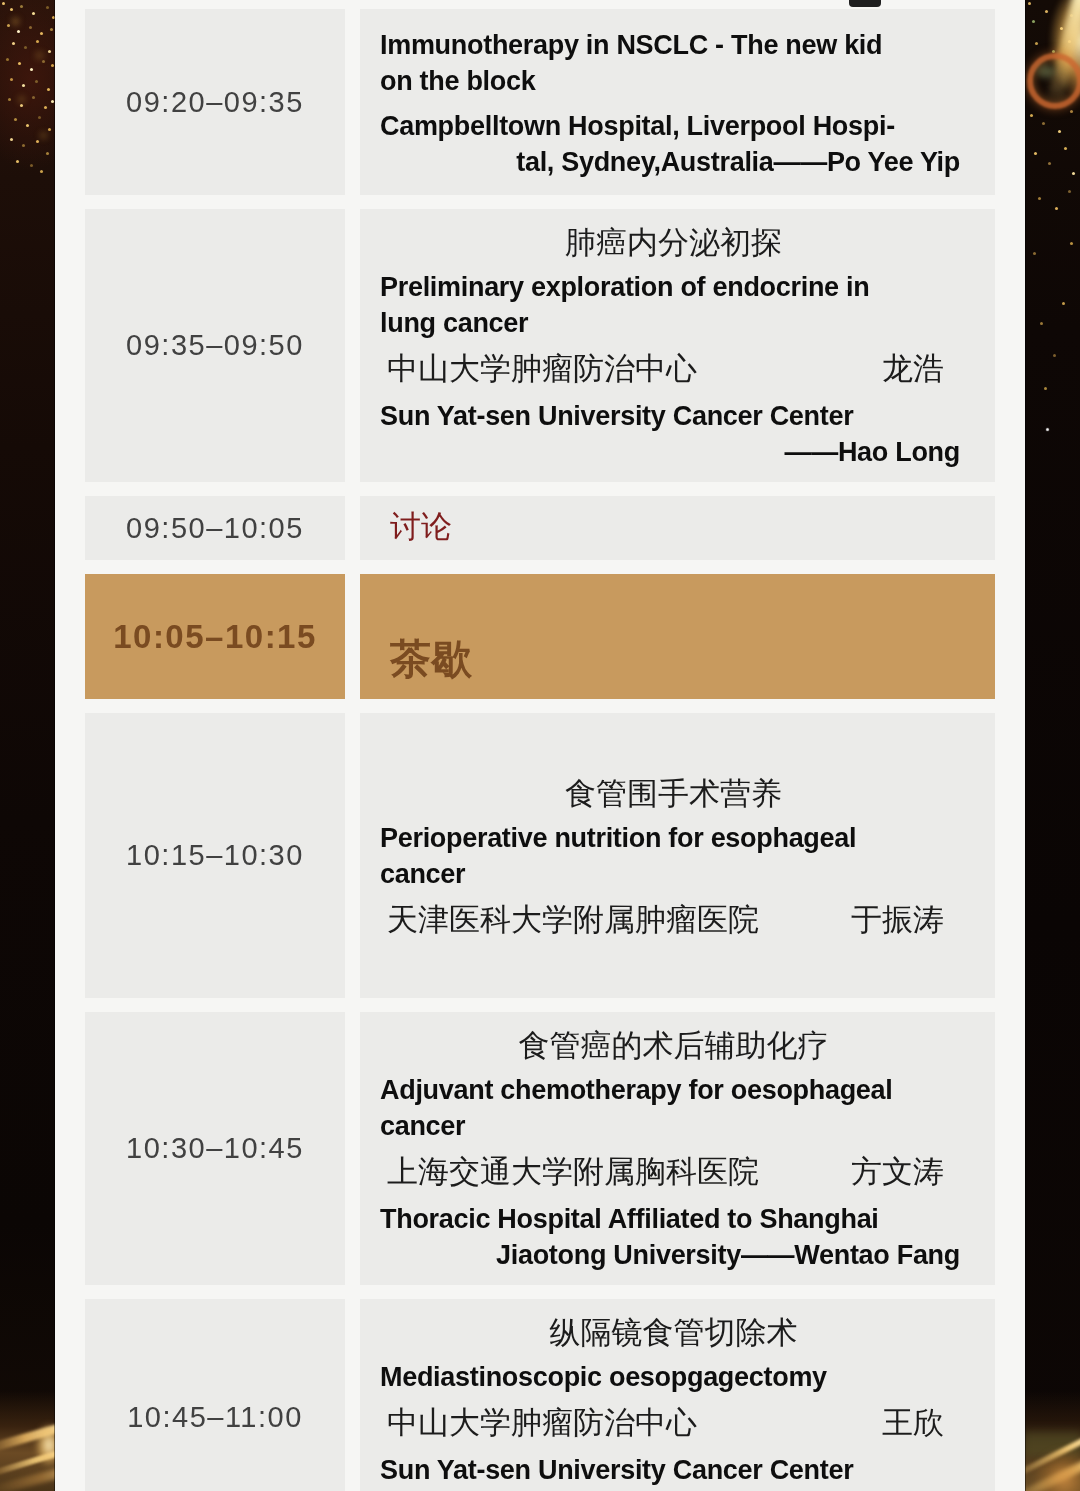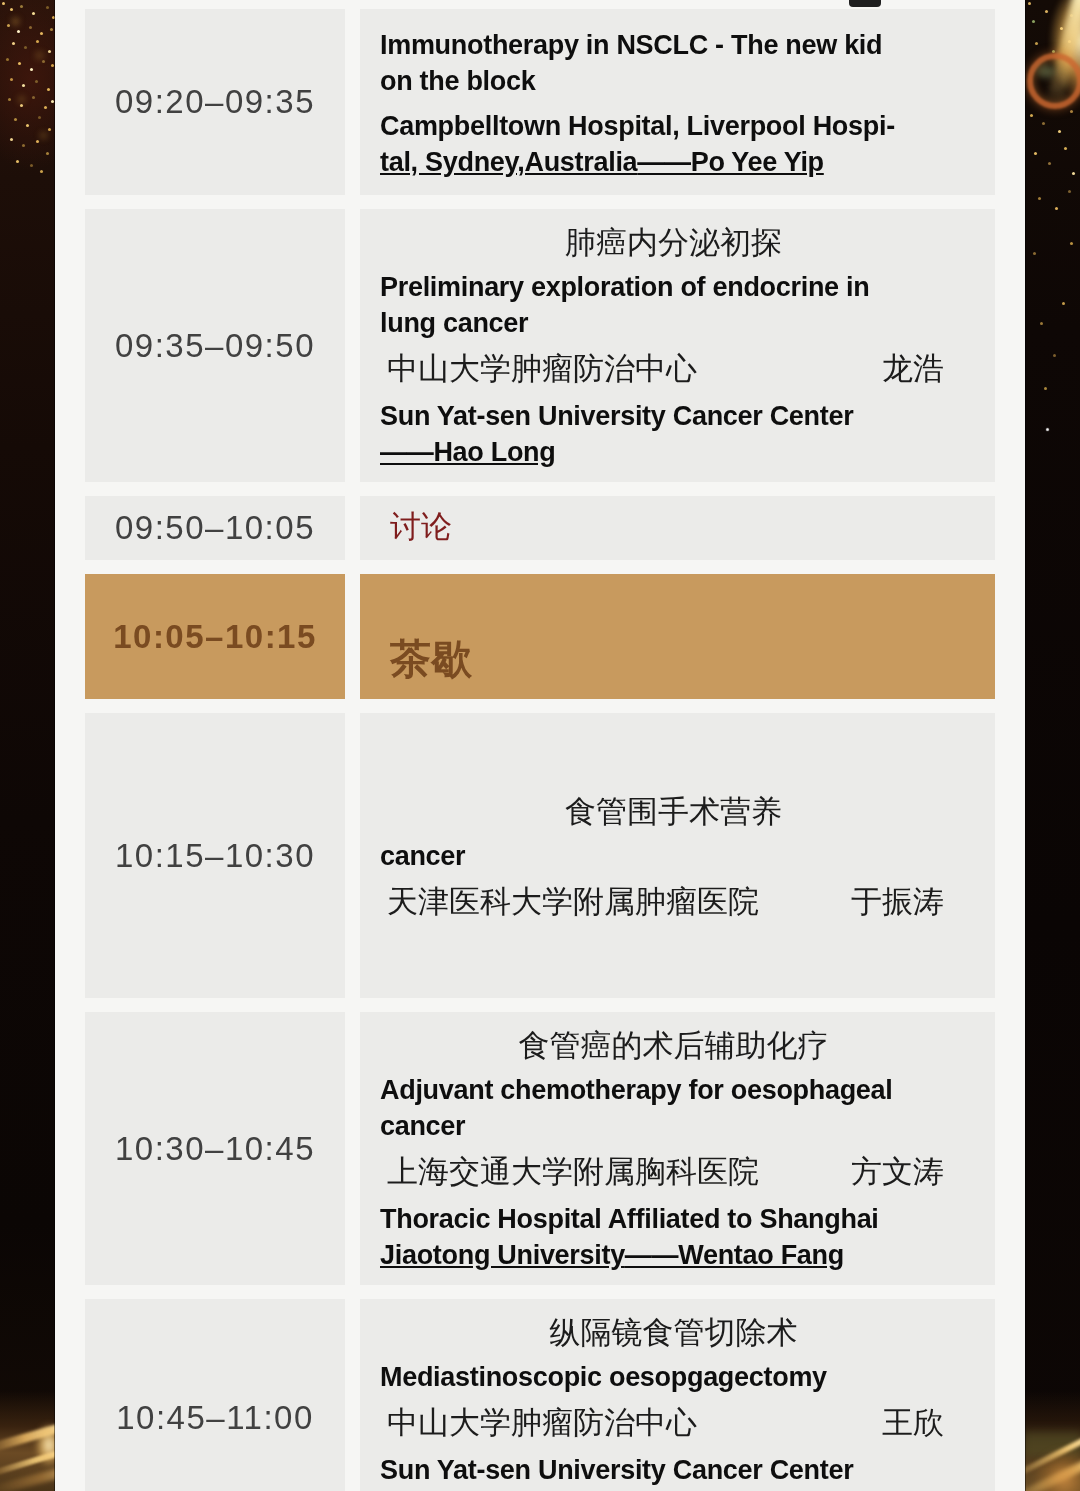--- a/index.html
+++ b/index.html
@@ -83,21 +83,21 @@
     background:var(--sheet-bg,#f6f6f4);
     box-shadow:-1px 0 0 rgba(0,0,0,.45),1px 0 0 rgba(0,0,0,.45);
     padding:9px 30px 0 30px;box-sizing:border-box;
   }
   .remnant{position:absolute;left:794px;top:0;width:32px;height:7px;background:#1f1f1f;border-radius:0 0 4px 4px;}
 
   .row{display:flex;gap:15px;margin-bottom:14px;}
   .time-cell{
     flex:0 0 260px;background:var(--cell-bg,#ebebe9);
     display:flex;align-items:center;justify-content:center;
-    font-size:33px;letter-spacing:1.5px;color:var(--time-text,#414141);
+    font-size:29px;letter-spacing:1.5px;color:var(--time-text,#414141);
   }
   .content-cell{
     flex:1;background:var(--cell-bg,#ebebe9);
     padding:10px 35px 12px 20px;box-sizing:border-box;
     display:flex;flex-direction:column;justify-content:center;
     color:var(--body-text,#141414);
   }
   .row.highlight .time-cell{background:var(--hl-bg,#c89a5e);color:var(--hl-text,#7a4b21);font-weight:700;font-size:33px;text-align:right;}
   .row.highlight .content-cell{background:var(--hl-bg,#c89a5e);}
   .row.highlight .plain{color:var(--hl-text,#7a4b21);font-weight:700;font-size:41px;margin-top:48px;}
@@ -110,21 +110,21 @@
   #rows-bottom .row:nth-child(2){min-height:270px;}
   #rows-bottom .row:nth-child(3){min-height:226px;}
 
   .plain{font-size:31px;color:#7f1d1d;margin-left:10px;}
   .cjk-title{font-size:31px;line-height:44px;color:#1c1c1c;margin:2px 0 0 7px;text-align:center;}
   .en{font-weight:700;font-size:27px;line-height:36px;letter-spacing:-0.3px;color:#0e0e0e;white-space:nowrap;}
   .en-title{margin-top:4px;}
   .cjk-affil{display:flex;justify-content:space-between;align-items:baseline;
     font-size:31px;line-height:40px;color:#1c1c1c;margin:8px 16px 0 7px;}
   .en-affil{margin-top:9px;}
-  .tail{display:flex;justify-content:flex-start;text-decoration:underline;}
+  .tail{display:flex;justify-content:flex-end;}
 
   .host-line{margin:3px 0 9px 15px;font-size:31px;line-height:42px;font-weight:700;
     color:var(--host-text,#8c5a28);}
 </style>
 </head>
 <body>
 
 <div class="stage">
 
   <div>
@@ -205,20 +205,21 @@
             <div class="plain">茶歇</div>
           </div>
         </div>
       </div>
     <div id="rows-bottom">
         <div class="row">
           <div class="time-cell">10:15–10:30</div>
           <div class="content-cell">
             <div class="cjk-title">食管围手术营养</div>
             <div class="en-title">
+              <div class="en">Perioperative nutrition for esophageal</div>
               <div class="en">cancer</div>
             </div>
             <div class="cjk-affil">
               <span>天津医科大学附属肿瘤医院</span>
               <span>于振涛</span>
             </div>
           </div>
         </div>
         <div class="row">
           <div class="time-cell">10:30–10:45</div>

